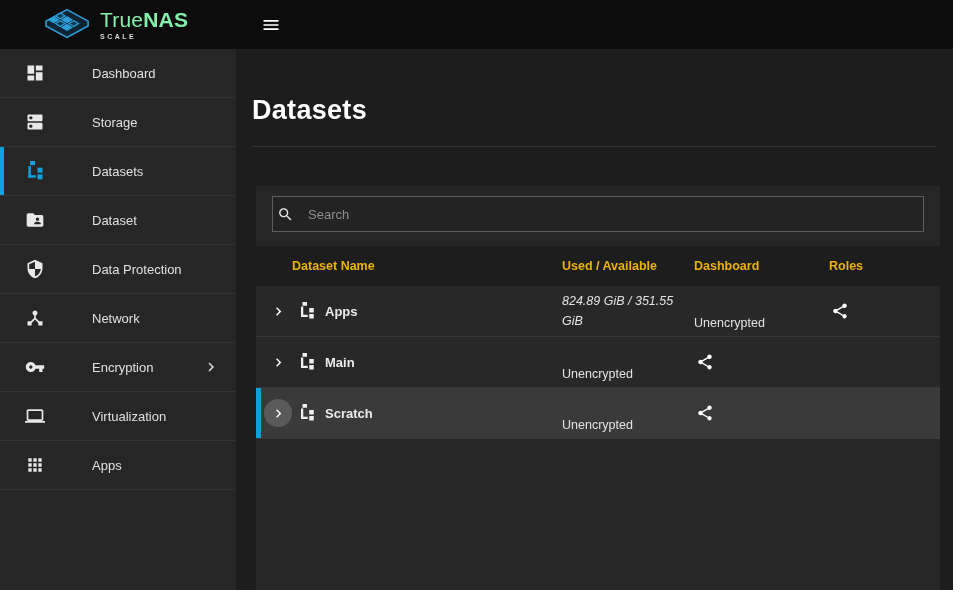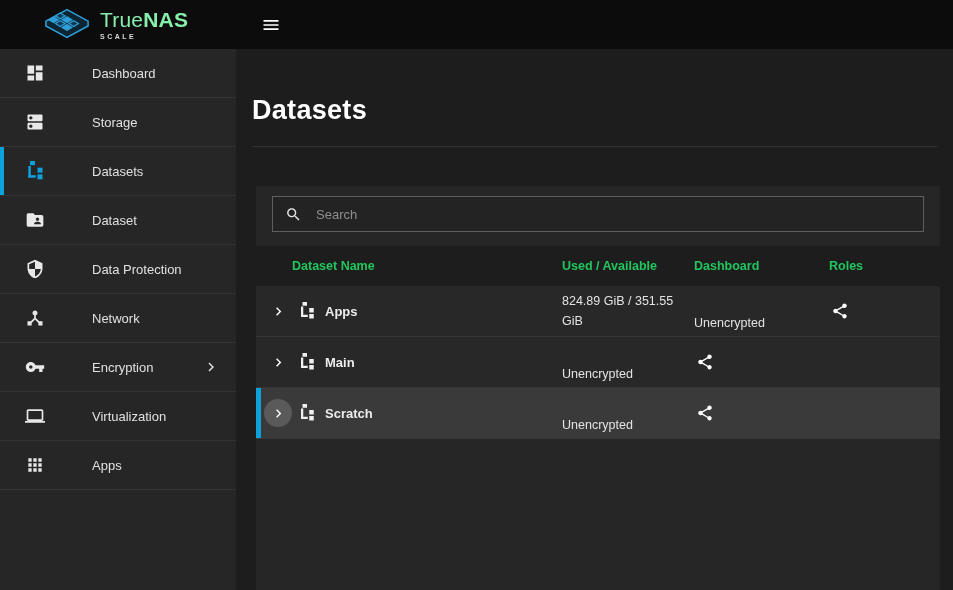--- a/index.html
+++ b/index.html
@@ -29,39 +29,39 @@
   .nav-item.active .nav-icon svg{fill:#0ea1dc;}
   .nav-chevron{margin-left:auto;margin-right:16px;width:18px;height:18px;}
   .nav-chevron svg{width:18px;height:18px;fill:#dcdcdc;}
   
   .main{position:absolute;left:236px;top:49px;right:0;bottom:0;background:#1d1d1d;}
   .page-title{margin:0;padding:46px 0 0 16px;font-size:27px;font-weight:bold;color:#ffffff;line-height:30px;letter-spacing:.3px;}
   .title-divider{height:1px;background:#333333;margin:21px 16px 0 16px;}
   .card{position:absolute;left:20px;right:13px;top:137px;bottom:0;background:#262626;}
   
   .search-section{padding:10px 16px 14px 16px;}
-  .search-box{height:34px;border:1px solid #5e5e5e;display:flex;align-items:center;padding:0 12px;background:#232323;}
+  .search-box{height:34px;border:1px solid #5e5e5e;display:flex;align-items:center;padding:0 4px;background:#232323;}
   .search-box svg{width:17px;height:17px;fill:#e6e6e6;flex:none;margin-right:12px;}
   .search-input{flex:1;background:transparent;border:none;outline:none;color:#cccccc;font-size:13px;font-family:"Liberation Sans",sans-serif;}
   .search-input::placeholder{color:#8f8f8f;}
   
   .thead,.trow{display:grid;grid-template-columns:306px 132px 135px 1fr;align-items:center;}
-  .thead{height:40px;background:#1d1d1d;font-size:12.5px;font-weight:bold;color:#22c55e;}
+  .thead{height:40px;background:#1d1d1d;font-size:12.5px;font-weight:bold;color:#eab308;}
   .th-name{padding-left:36px;}
   .trow{height:50px;background:#282828;border-bottom:1px solid #363636;position:relative;cursor:pointer;}
   .trow.selected{background:#3a3a3a;border-bottom-color:#3a3a3a;}
   .trow.selected::before{content:"";position:absolute;left:0;top:0;bottom:0;width:5px;background:#0ea1dc;}
   .name-cell{display:flex;align-items:center;padding-left:8px;}
   .expander{width:28px;height:28px;display:flex;align-items:center;justify-content:center;flex:none;margin-right:6px;}
   .expander svg{width:17px;height:17px;fill:#ffffff;}
   .trow.selected .expander{background:#5a5a5a;border-radius:50%;}
   .ds-icon{width:18px;height:18px;margin-right:9px;flex:none;}
   .ds-icon svg{width:18px;height:18px;fill:#f0f0f0;}
   .ds-name{font-size:13px;font-weight:bold;color:#ececec;}
-  .used-cell{font-size:12.5px;color:#e3e3e3;line-height:1.6;padding-right:14px;}
+  .used-cell{font-size:12.5px;color:#e3e3e3;line-height:1.6;padding-right:14px;font-style:italic;}
   .enc-cell{font-size:12.5px;color:#e3e3e3;margin-top:24px;}
   .roles-cell{display:flex;align-items:center;}
   .share-btn{width:22px;height:22px;display:flex;align-items:center;justify-content:center;cursor:pointer;}
   .share-btn svg{width:18px;height:18px;fill:#ffffff;}
 </style>
 </head>
 <body>
 
 <svg width="0" height="0" style="position:absolute">
   <defs>

